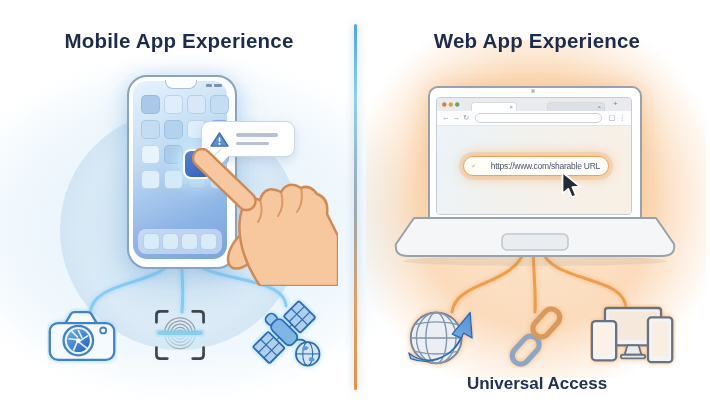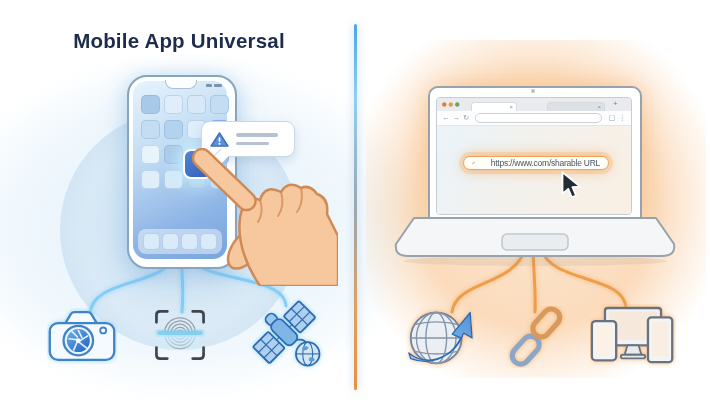--- a/index.html
+++ b/index.html
@@ -59,21 +59,21 @@
   .tab{position:absolute;bottom:0;height:9.5px;border:1px solid #d5dade;border-bottom:none;border-radius:3.5px 3.5px 0 0;
     font-size:6px;color:#8a9299;text-align:right;line-height:9px;padding:0 3px;box-sizing:border-box;}
   .tab.active{left:34px;width:46px;background:#fff;}
   .tab.inactive{left:110px;width:58px;background:#dde1e5;}
   .newtab{position:absolute;left:176px;top:1px;font-size:8px;color:#7a828a;}
   .toolbar{height:14px;background:#fdfdfe;border-bottom:1px solid #e3e6e9;display:flex;align-items:center;padding:0 5px;gap:3px;}
   .navglyph{font-size:7.5px;color:#98a1a9;line-height:1;}
   .addrbar{flex:1;height:8px;background:#fff;border:1px solid #ccd1d6;border-radius:5px;margin:0 3px;}
   .bcontent{height:88px;background:linear-gradient(115deg,#eaf4fb 0%,#f3f1ec 45%,#f9f0e4 100%);}
 
-  .url-pill{left:463px;top:156px;width:146px;height:14px;border-radius:11px;background:#fffef9;border:1.8px solid #f0a25c;
+  .url-pill{left:463px;top:156px;width:146px;height:20px;border-radius:11px;background:#fffef9;border:1.8px solid #f0a25c;
     box-shadow:0 0 0 4px rgba(246,178,108,.30), 0 0 14px rgba(240,150,60,.65);
     display:flex;align-items:center;gap:16px;padding:0 8px;box-sizing:border-box;}
   .url-text{font-size:8.5px;letter-spacing:-.25px;color:#47566b;font-weight:500;white-space:nowrap;}
 
   svg{display:block;}
   .noptr{pointer-events:none;}
 </style>
 </head>
 <body>
 
@@ -101,21 +101,22 @@
 </svg>
 
 <div class="stage">
 
   <div class="abs glow-left"></div>
   <div class="abs ring-left"></div>
   <div class="abs glow-right"></div>
 
   <div class="abs divider"></div>
 
-  <div class="abs panel-title lt">Mobile App Universal</div>
+  <div class="abs panel-title lt">Mobile App Experience</div>
+  <div class="abs panel-title rt">Web App Experience</div>
 
   <svg class="abs noptr" style="left:0;top:0" width="710" height="416" viewBox="0 0 710 416">
     <g fill="none" stroke="#84cdf5" stroke-width="3" stroke-linecap="round" filter="url(#fGlowBlue)">
       <path d="M176 250 C172 288, 92 276, 90 314"></path>
       <path d="M181 250 C182 278, 184 292, 182 312"></path>
       <path d="M186 250 C190 284, 284 272, 286 306"></path>
     </g>
     <g fill="none" stroke="#ee9d4d" stroke-width="3" stroke-linecap="round" filter="url(#fGlowOrange)">
       <path d="M525 248 C516 286, 456 280, 452 312"></path>
       <path d="M533 248 C534 280, 536 294, 535 312"></path>
@@ -304,14 +305,15 @@
       <rect x="20" y="8" width="52" height="30" fill="#f6e9dc" stroke="none"></rect>
       <polygon points="40,44 52,44 55,54 37,54" fill="#e8ebee" stroke-width="2"></polygon>
       <rect x="33" y="54" width="26" height="4" rx="2" fill="#e8ebee" stroke-width="2"></rect>
       <rect x="2" y="18" width="26" height="42" rx="4" fill="#f2f5f8" stroke-width="2.5"></rect>
       <rect x="6" y="23" width="18" height="31" fill="#fbf1e6" stroke="none"></rect>
       <rect x="62" y="14" width="26" height="48" rx="4" fill="#f2f5f8" stroke-width="2.5"></rect>
       <rect x="66" y="19" width="18" height="37" fill="#f8eee2" stroke="none"></rect>
     </g>
   </svg>
 
+  <div class="abs caption rt">Universal Access</div>
 
 </div>
 
 </body></html>

